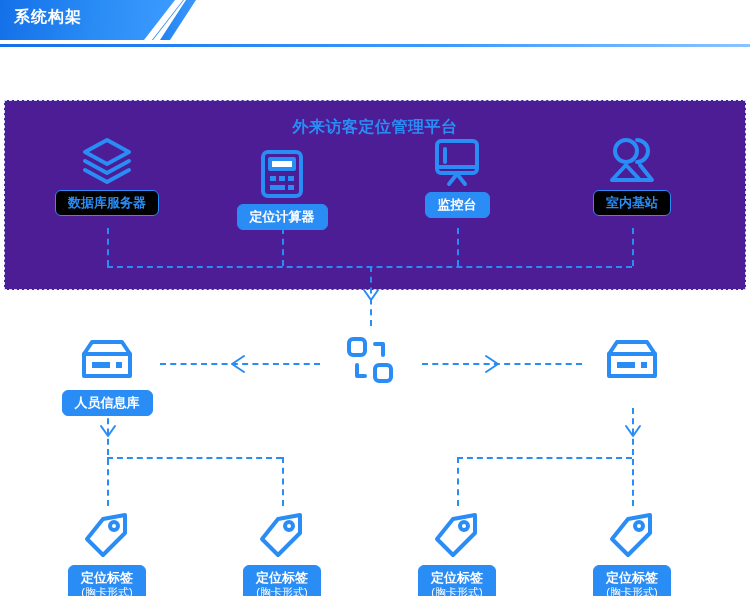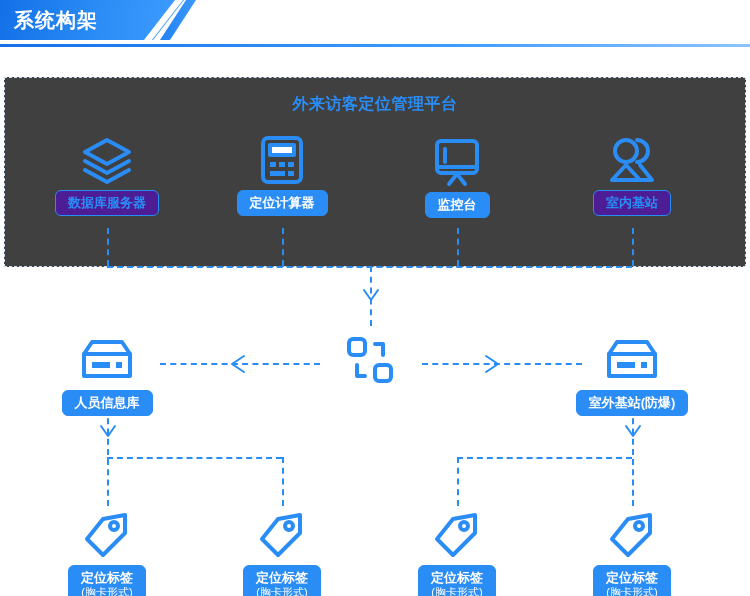--- a/index.html
+++ b/index.html
@@ -11,51 +11,51 @@
   }
   
   .header{position:absolute;left:0;top:0;width:750px;height:52px;}
   .banner{
     position:absolute;left:0;top:0;width:175px;height:40px;
     background:linear-gradient(95deg,#1470e8 0%,#2a8cf5 55%,#3d9bff 100%);
     clip-path:polygon(0 0,175px 0,144px 40px,0 40px);
   }
   .banner-title{
     position:absolute;left:14px;top:7px;
-    color:#ffffff;font-size:20px;font-weight:bold;letter-spacing:1px;
+    color:#ffffff;font-size:16px;font-weight:bold;letter-spacing:1px;
     white-space:nowrap;
   }
   .stripe{
     position:absolute;top:0;height:40px;
     background:linear-gradient(95deg,#1f7ff0,#3d9bff);
   }
   .stripe-a{left:152px;width:32px;clip-path:polygon(31px 0,32px 0,1px 40px,0 40px);}
   .stripe-b{left:160px;width:36px;clip-path:polygon(26px 0,36px 0,10px 40px,0 40px);}
   .rule{position:absolute;left:0;top:44px;width:750px;height:3px;
         background:linear-gradient(90deg,#1470e8,#3d9bff 60%,#8cc3ff 100%);}
 
   
   .platform{
-    position:absolute;left:4px;top:77px;width:742px;height:190px;
-    background:#404040;border:1px dashed #cfe2f7;box-sizing:border-box;
+    position:absolute;left:4px;top:100px;width:742px;height:190px;
+    background:#4c1d95;border:1px dashed #cfe2f7;box-sizing:border-box;
   }
   .platform-title{
     position:absolute;left:0;right:0;top:16px;text-align:center;
     color:#2a8cf5;font-size:16px;font-weight:bold;letter-spacing:.5px;
   }
 
   
   .node{position:absolute;width:150px;text-align:center;}
   .node .icon{height:60px;display:flex;align-items:center;justify-content:center;}
   .lbl{
     display:inline-block;padding:4px 12px;border-radius:6px;
     font-size:13px;font-weight:bold;line-height:1.25;white-space:nowrap;
   }
   .lbl.solid{background:#2a8cf5;color:#ffffff;border:1px solid #2a8cf5;}
-  .lbl.ghost{background:#4c1d95;color:#2a8cf5;border:1px solid #2a8cf5;}
+  .lbl.ghost{background:#000000;color:#2a8cf5;border:1px solid #2a8cf5;}
   .lbl .sub{display:block;font-size:11px;font-weight:normal;}
 
   
   .vline{position:absolute;width:0;border-left:2px dashed #2a8cf5;}
   .hline{position:absolute;height:0;border-top:2px dashed #2a8cf5;}
   .arw{position:absolute;width:16px;height:14px;}
   .arw svg{display:block;}
   svg{overflow:visible;}
 </style>
 </head>
@@ -77,21 +77,21 @@
   <div class="icon">
     <svg width="56" height="56" viewBox="0 0 56 56" fill="none" stroke="#2a8cf5" stroke-width="4" stroke-linejoin="round" stroke-linecap="round">
       <polygon points="28,8 50,20 28,32 6,20"></polygon>
       <polyline points="6,29 28,41 50,29"></polyline>
       <polyline points="6,38 28,50 50,38"></polyline>
     </svg>
   </div>
   <span class="lbl ghost">数据库服务器</span>
 </div>
 
-<div class="node" style="left:207px;top:130px;">
+<div class="node" style="left:207px;top:144px;">
   <div class="icon">
     <svg width="52" height="56" viewBox="0 0 52 56" fill="none" stroke="#2a8cf5" stroke-width="4" stroke-linejoin="round" stroke-linecap="round">
       <rect x="7" y="6" width="38" height="44" rx="5"></rect>
       <rect x="14" y="13" width="24" height="10" fill="#ffffff"></rect>
       <rect x="14" y="30" width="6" height="5" fill="#2a8cf5" stroke="none"></rect>
       <rect x="23" y="30" width="6" height="5" fill="#2a8cf5" stroke="none"></rect>
       <rect x="32" y="30" width="6" height="5" fill="#2a8cf5" stroke="none"></rect>
       <rect x="14" y="39" width="15" height="5" fill="#2a8cf5" stroke="none"></rect>
       <rect x="32" y="39" width="6" height="5" fill="#2a8cf5" stroke="none"></rect>
     </svg>
@@ -160,21 +160,20 @@
 
 <div class="node" style="left:557px;top:330px;">
   <div class="icon">
     <svg width="58" height="48" viewBox="0 0 58 48" fill="none" stroke="#2a8cf5" stroke-width="4" stroke-linejoin="round" stroke-linecap="round">
       <path d="M6 18 L14 6 L44 6 L52 18 L52 40 L6 40 Z"></path>
       <line x1="6" y1="18" x2="52" y2="18"></line>
       <rect x="14" y="26" width="18" height="6" fill="#2a8cf5" stroke="none"></rect>
       <rect x="38" y="26" width="6" height="6" fill="#2a8cf5" stroke="none"></rect>
     </svg>
   </div>
-  <span class="lbl solid">室外基站(防爆)</span>
 </div>
 
 <div class="hline" style="left:160px;top:363px;width:160px;"></div>
 <div class="arw" style="left:228px;top:355px;">
   <svg width="18" height="18" viewBox="0 0 18 18" fill="none" stroke="#2a8cf5" stroke-width="2" stroke-linecap="round" stroke-linejoin="round">
     <polyline points="16,1 4,9 16,17"></polyline>
   </svg>
 </div>
 <div class="hline" style="left:422px;top:363px;width:160px;"></div>
 <div class="arw" style="left:484px;top:355px;">

